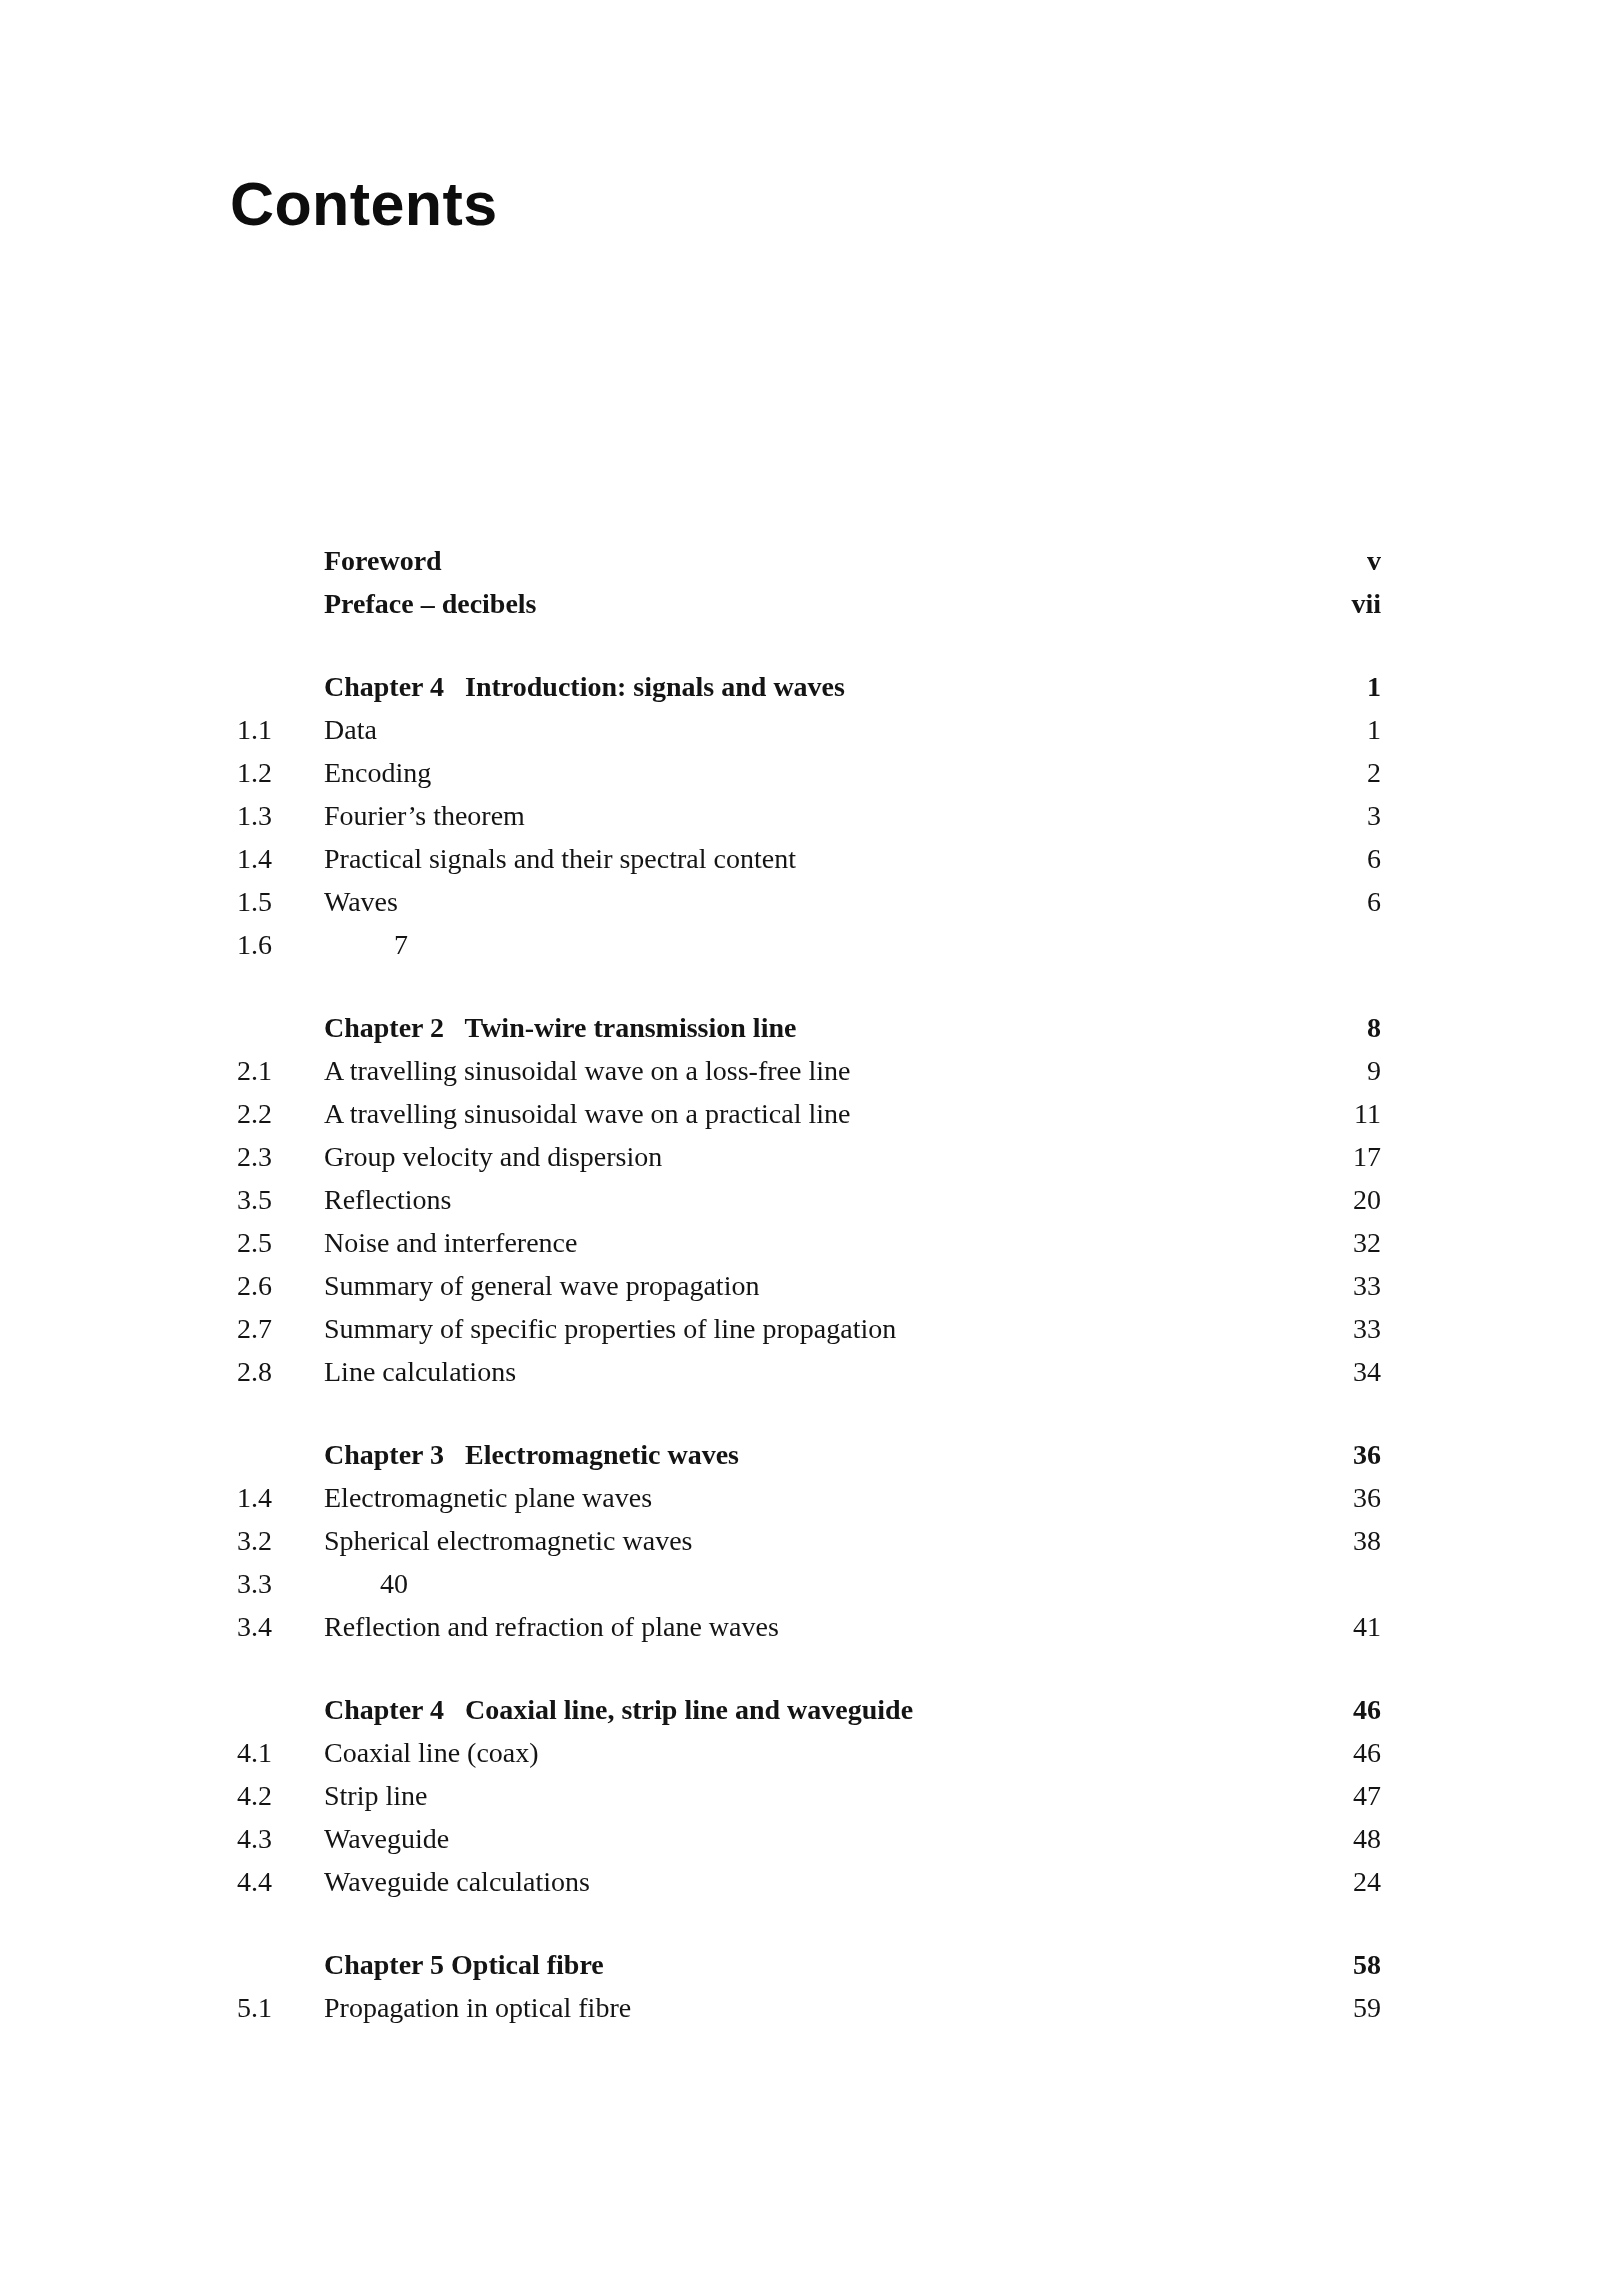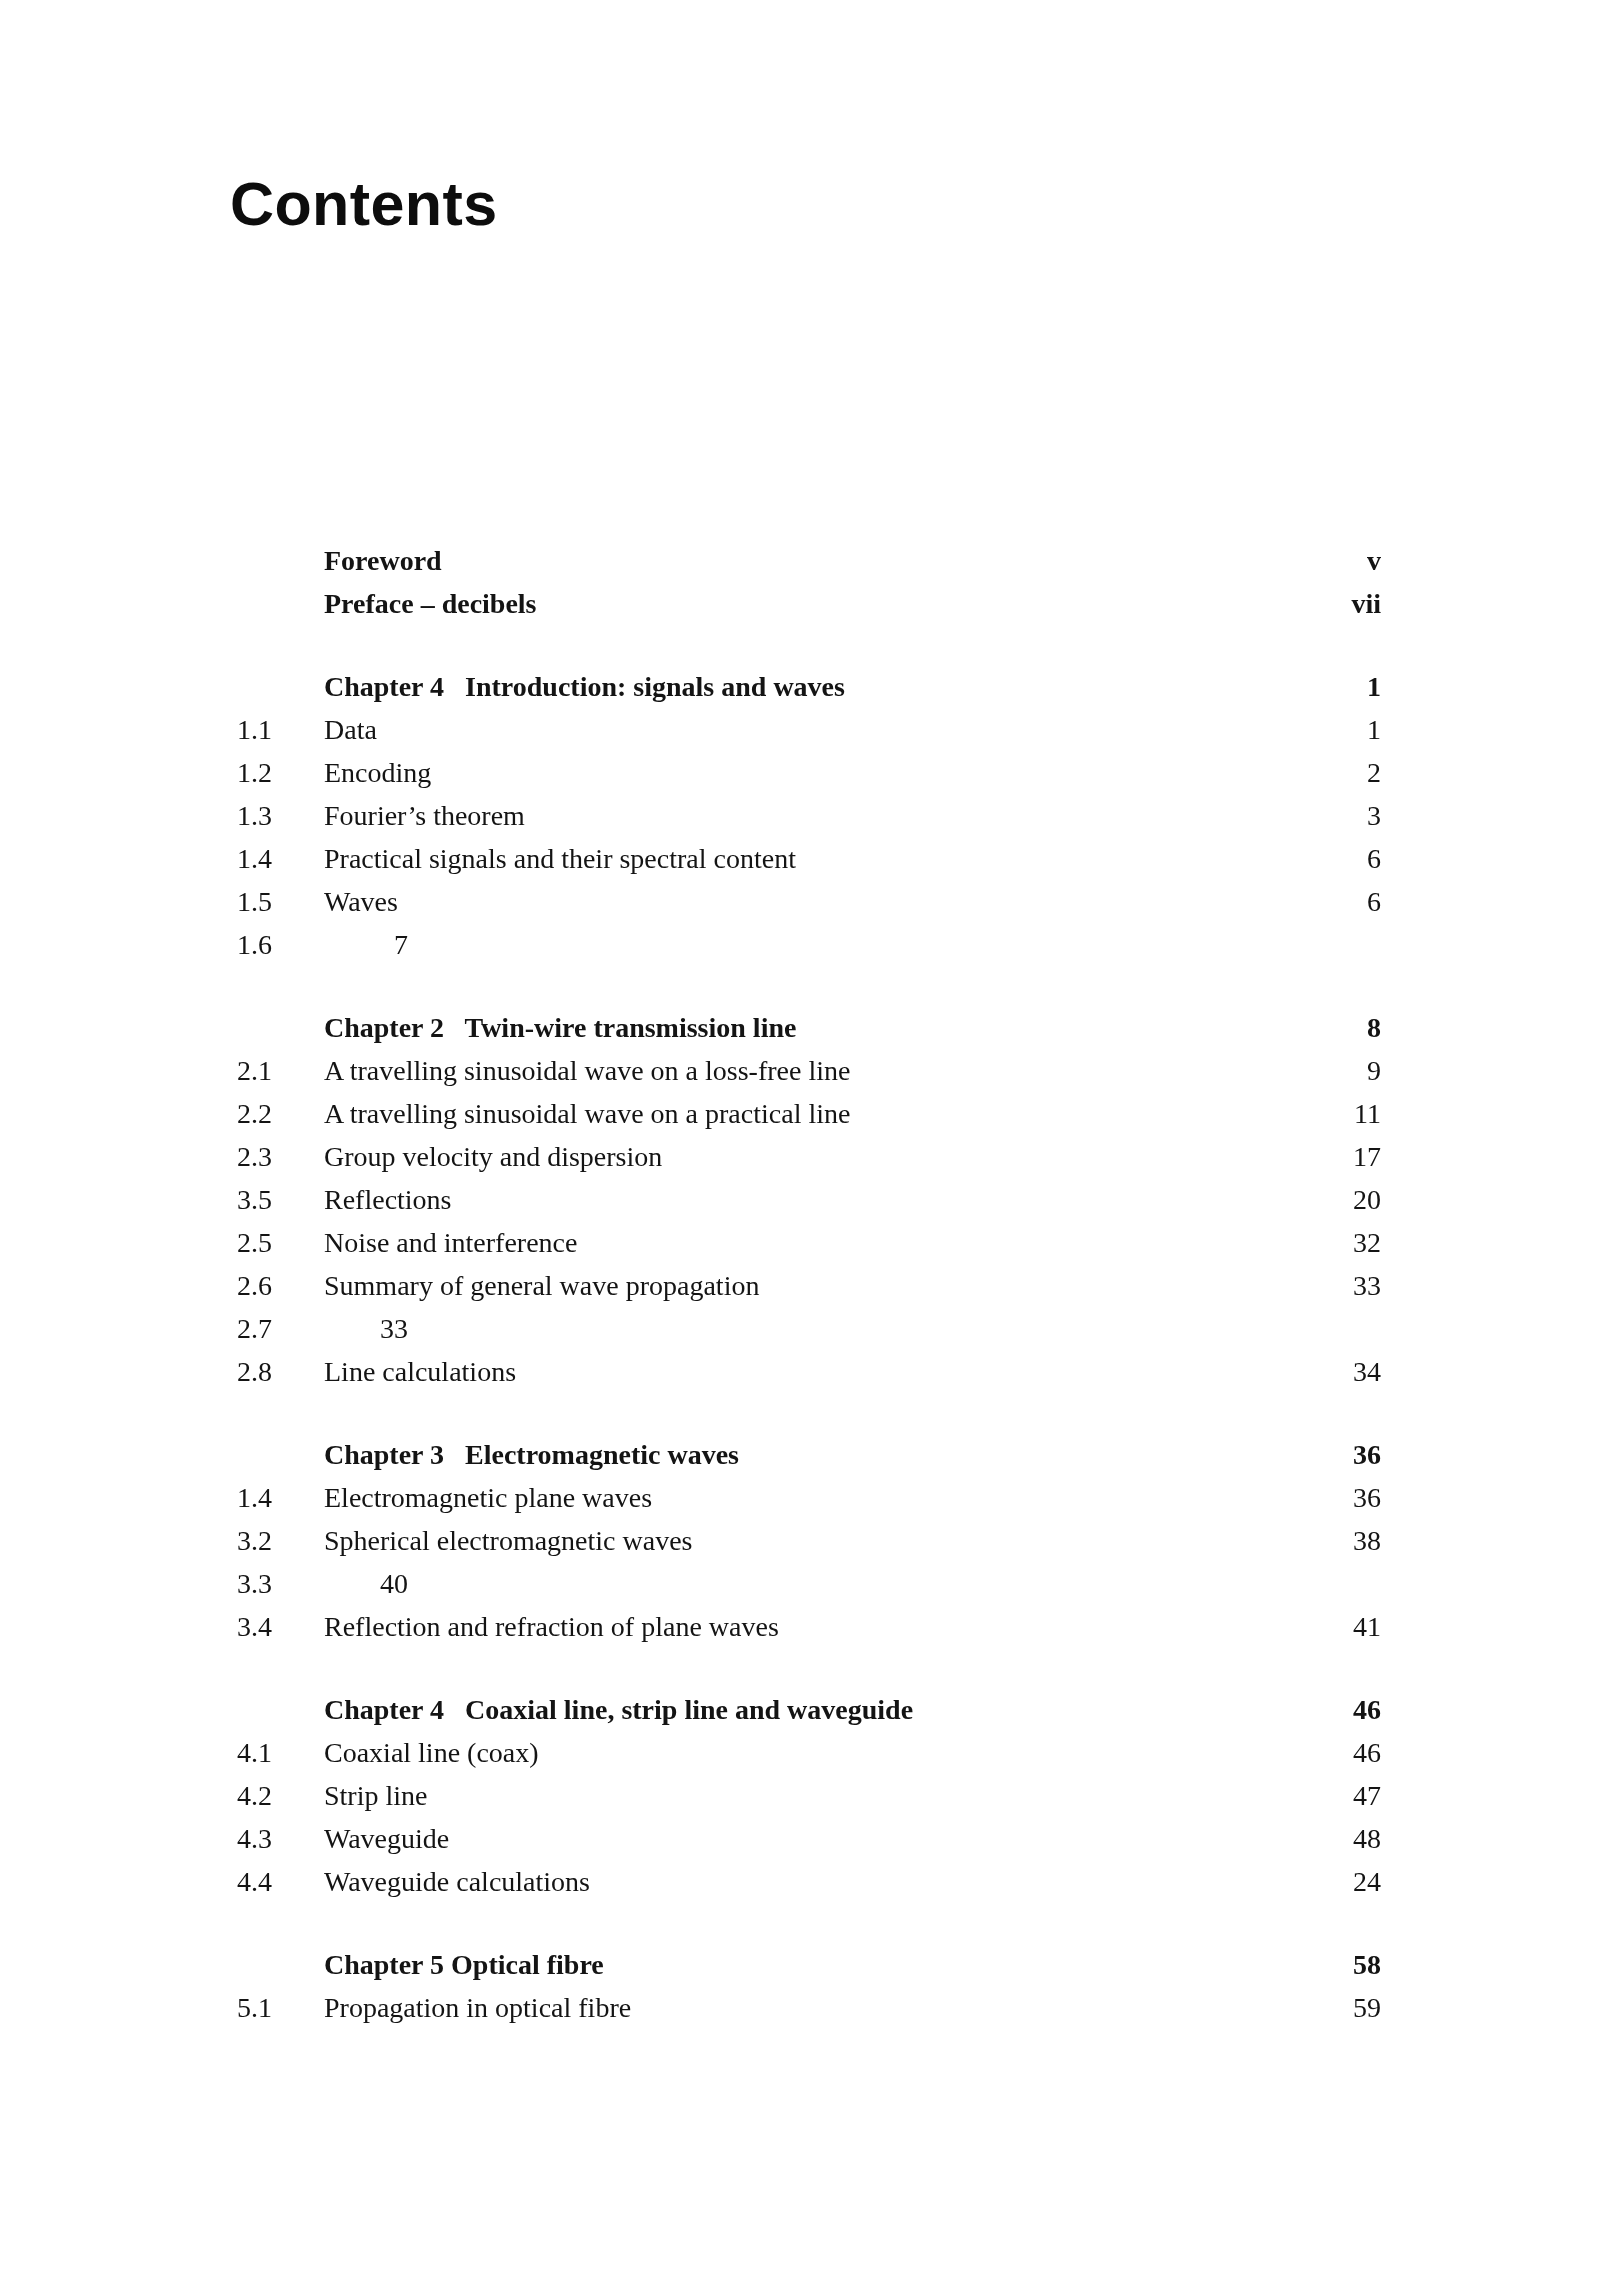--- a/index.html
+++ b/index.html
@@ -146,20 +146,21 @@
             <span class="entry-title">Noise and interference</span>
             <span class="page-num">32</span>
           </div>
           <div class="row">
             <span class="num">2.6</span>
             <span class="entry-title">Summary of general wave propagation</span>
             <span class="page-num">33</span>
           </div>
           <div class="row">
             <span class="num">2.7</span>
+            <span class="entry-title">Summary of specific properties of line propagation</span>
             <span class="page-num">33</span>
           </div>
           <div class="row">
             <span class="num">2.8</span>
             <span class="entry-title">Line calculations</span>
             <span class="page-num">34</span>
           </div>
         </div>
         <div class="chapter-block">
           <div class="row bold">

